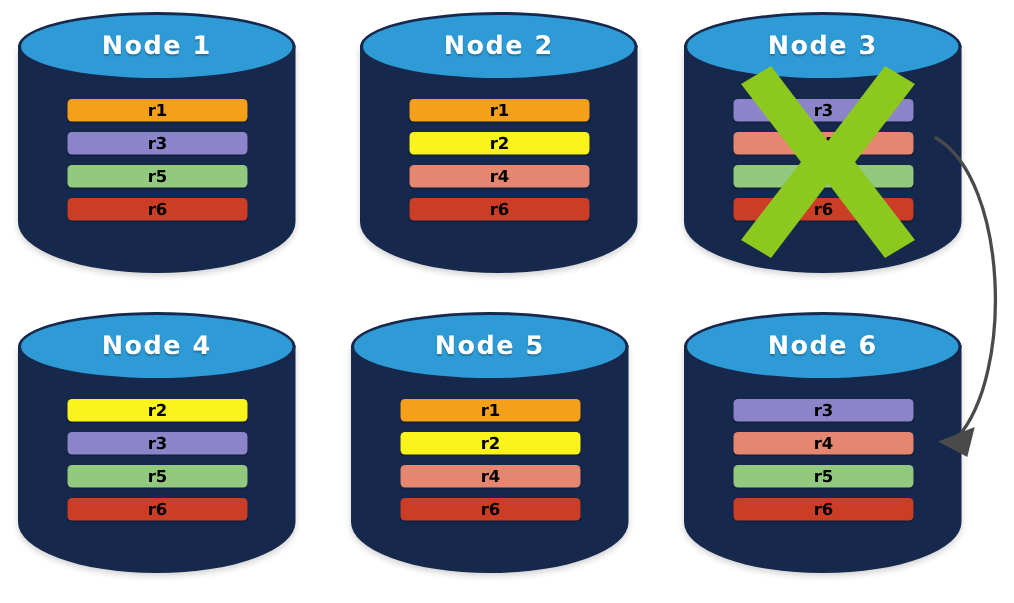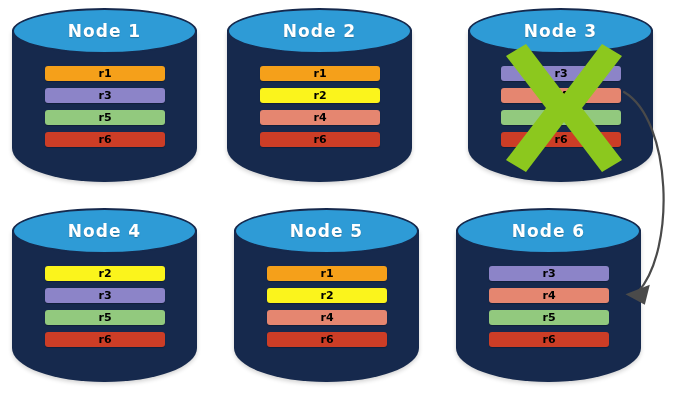--- a/index.html
+++ b/index.html
@@ -62,33 +62,33 @@
     <div class="cyl-top" style="background: rgb(46, 155, 214); border-color: rgb(22, 41, 77);"></div>
     <div class="node-label" style="color: rgb(255, 255, 255);">Node 1</div>
     <div class="bars">
       <div class="bar" style="background: rgb(245, 160, 26);">r1</div>
       <div class="bar" style="background: rgb(140, 132, 200);">r3</div>
       <div class="bar" style="background: rgb(146, 201, 126);">r5</div>
       <div class="bar" style="background: rgb(204, 61, 38);">r6</div>
     </div>
   </div>
 
-  <div class="node" style="left:227px;top:8px;">
+  <div class="node" style="left:240px;top:8px;">
     <div class="cyl-body" style="background: rgb(22, 41, 77);"></div>
     <div class="cyl-top" style="background: rgb(46, 155, 214); border-color: rgb(22, 41, 77);"></div>
     <div class="node-label" style="color: rgb(255, 255, 255);">Node 2</div>
     <div class="bars">
       <div class="bar" style="background: rgb(245, 160, 26);">r1</div>
       <div class="bar" style="background: rgb(251, 244, 28);">r2</div>
       <div class="bar" style="background: rgb(229, 134, 112);">r4</div>
       <div class="bar" style="background: rgb(204, 61, 38);">r6</div>
     </div>
   </div>
 
-  <div class="node" style="left:468px;top:8px;">
+  <div class="node" style="left:456px;top:8px;">
     <div class="cyl-body" style="background: rgb(22, 41, 77);"></div>
     <div class="cyl-top" style="background: rgb(46, 155, 214); border-color: rgb(22, 41, 77);"></div>
     <div class="node-label" style="color: rgb(255, 255, 255);">Node 3</div>
     <div class="bars">
       <div class="bar" style="background: rgb(140, 132, 200);">r3</div>
       <div class="bar" style="background: rgb(229, 134, 112);">r4</div>
       <div class="bar" style="background: rgb(146, 201, 126);">r5</div>
       <div class="bar" style="background: rgb(204, 61, 38);">r6</div>
     </div>
     <svg class="xmark" viewBox="0 0 185 185">

